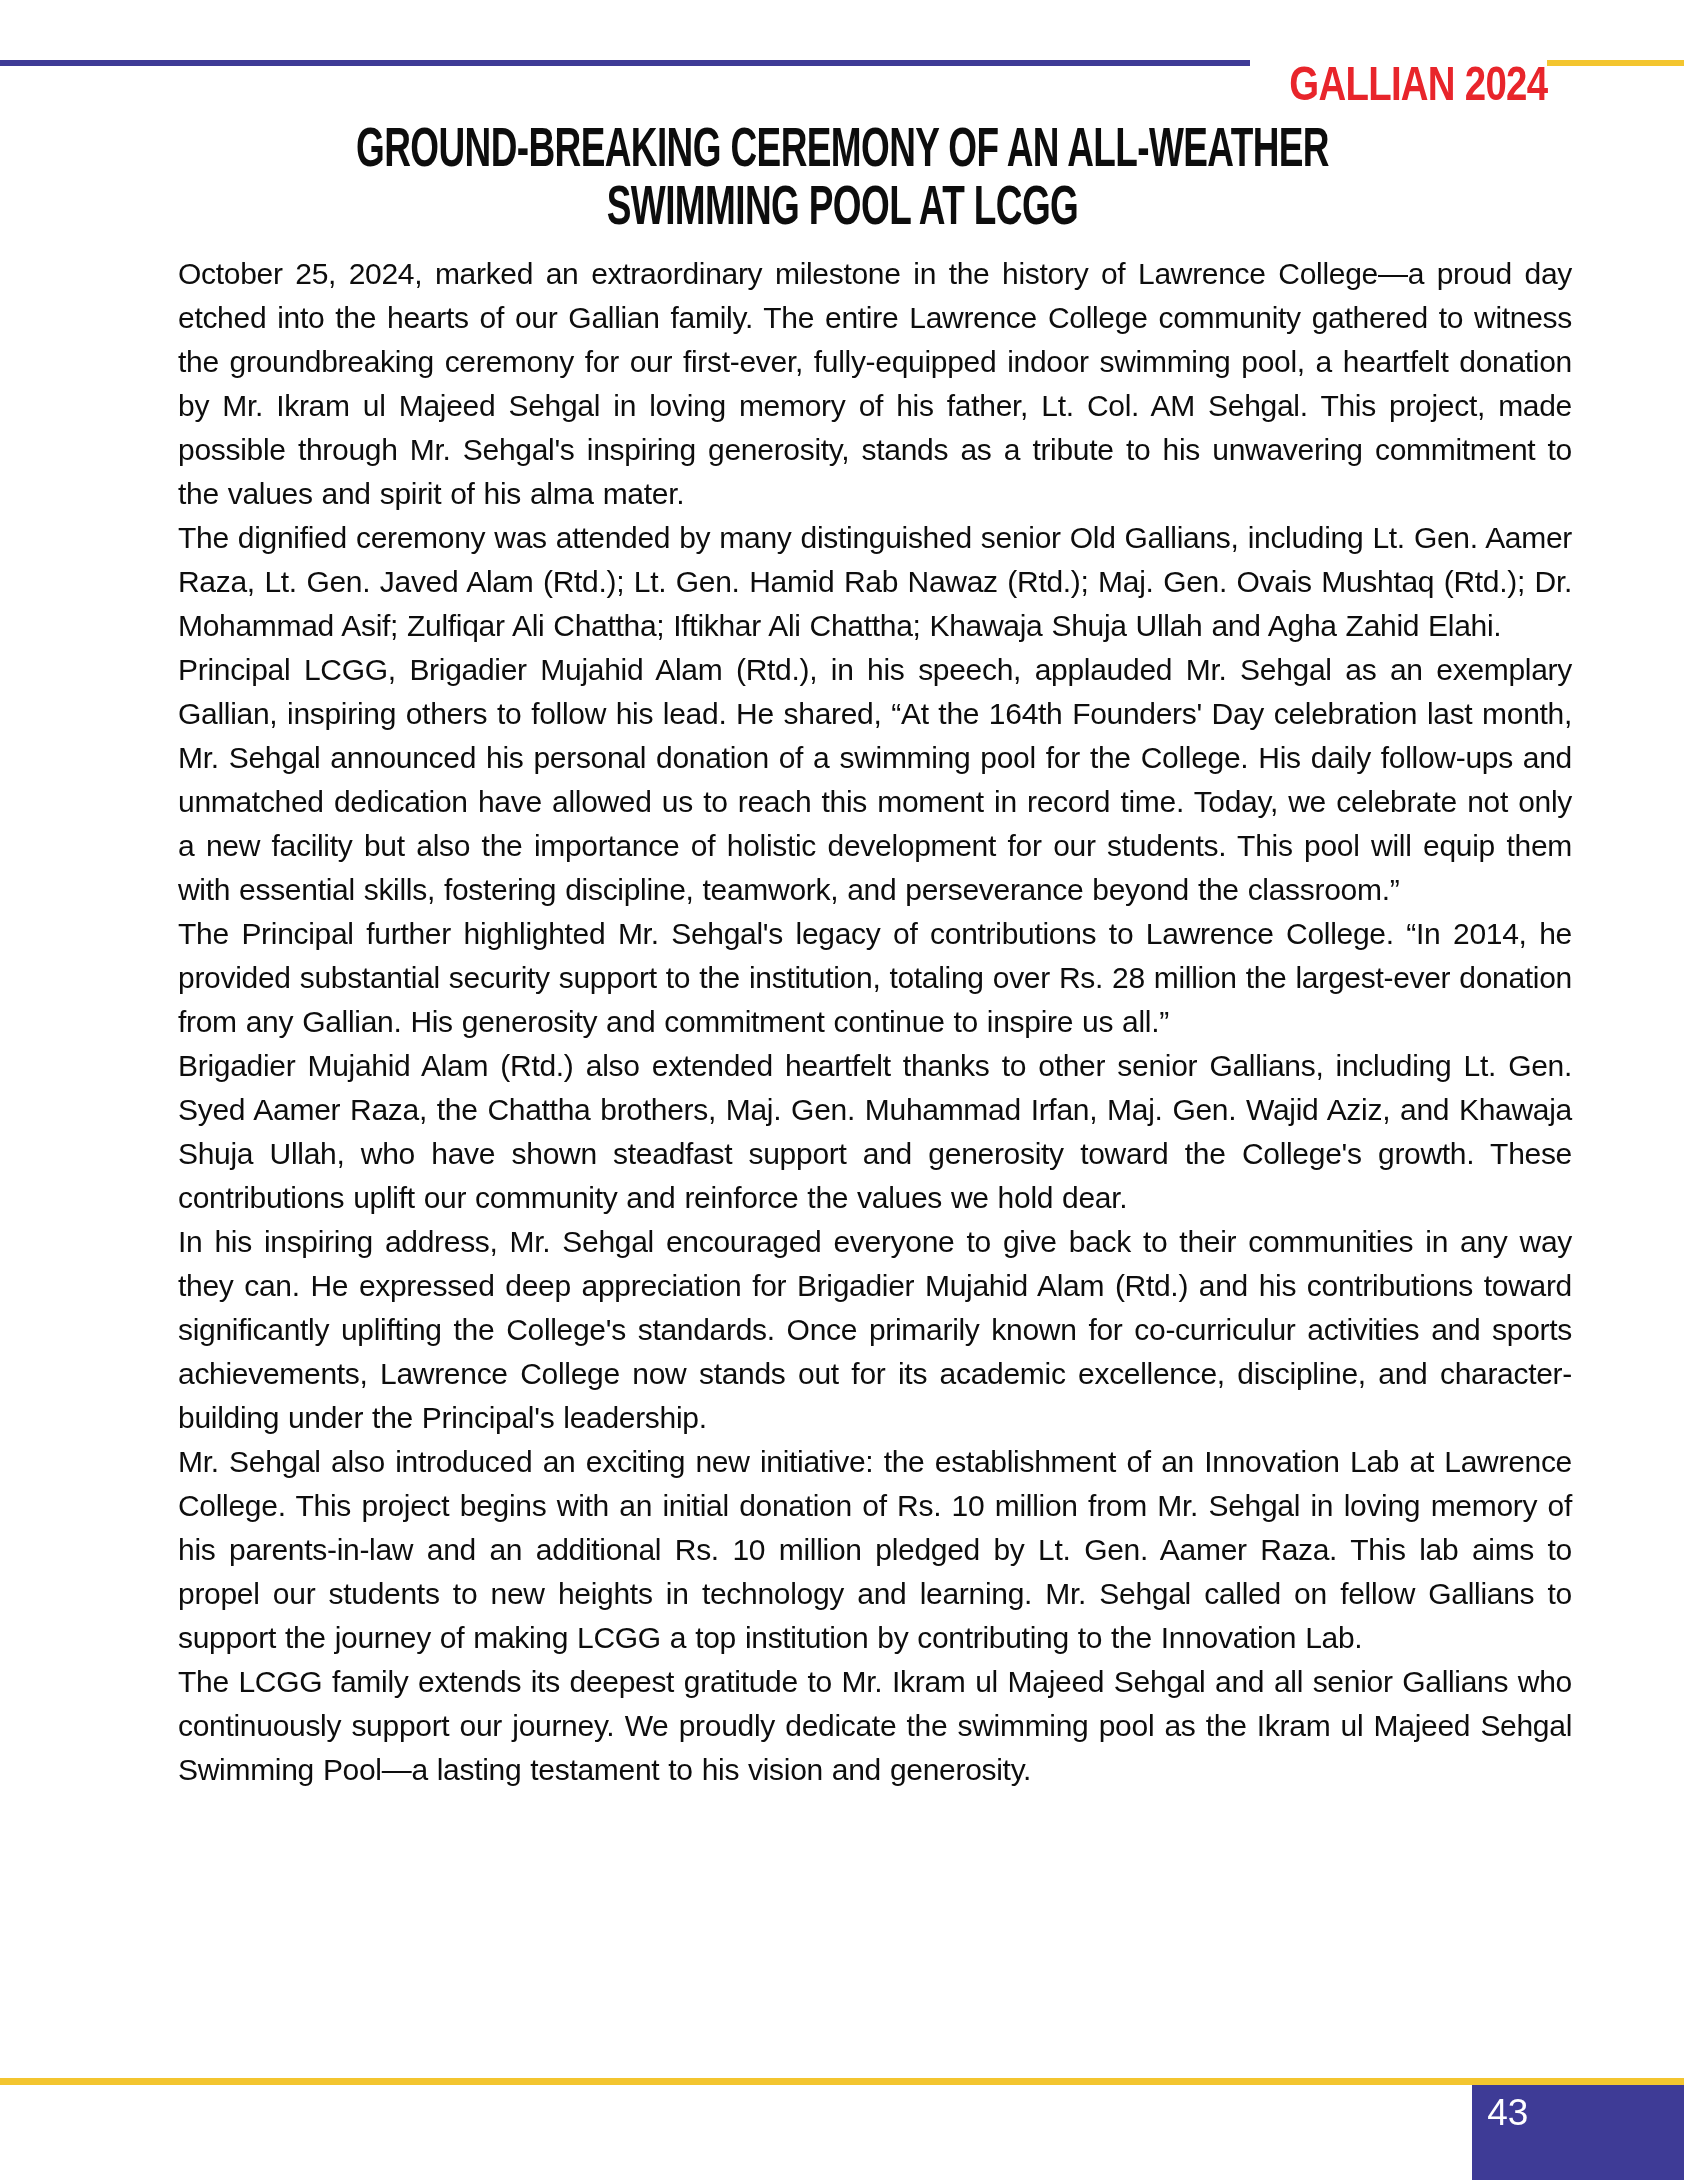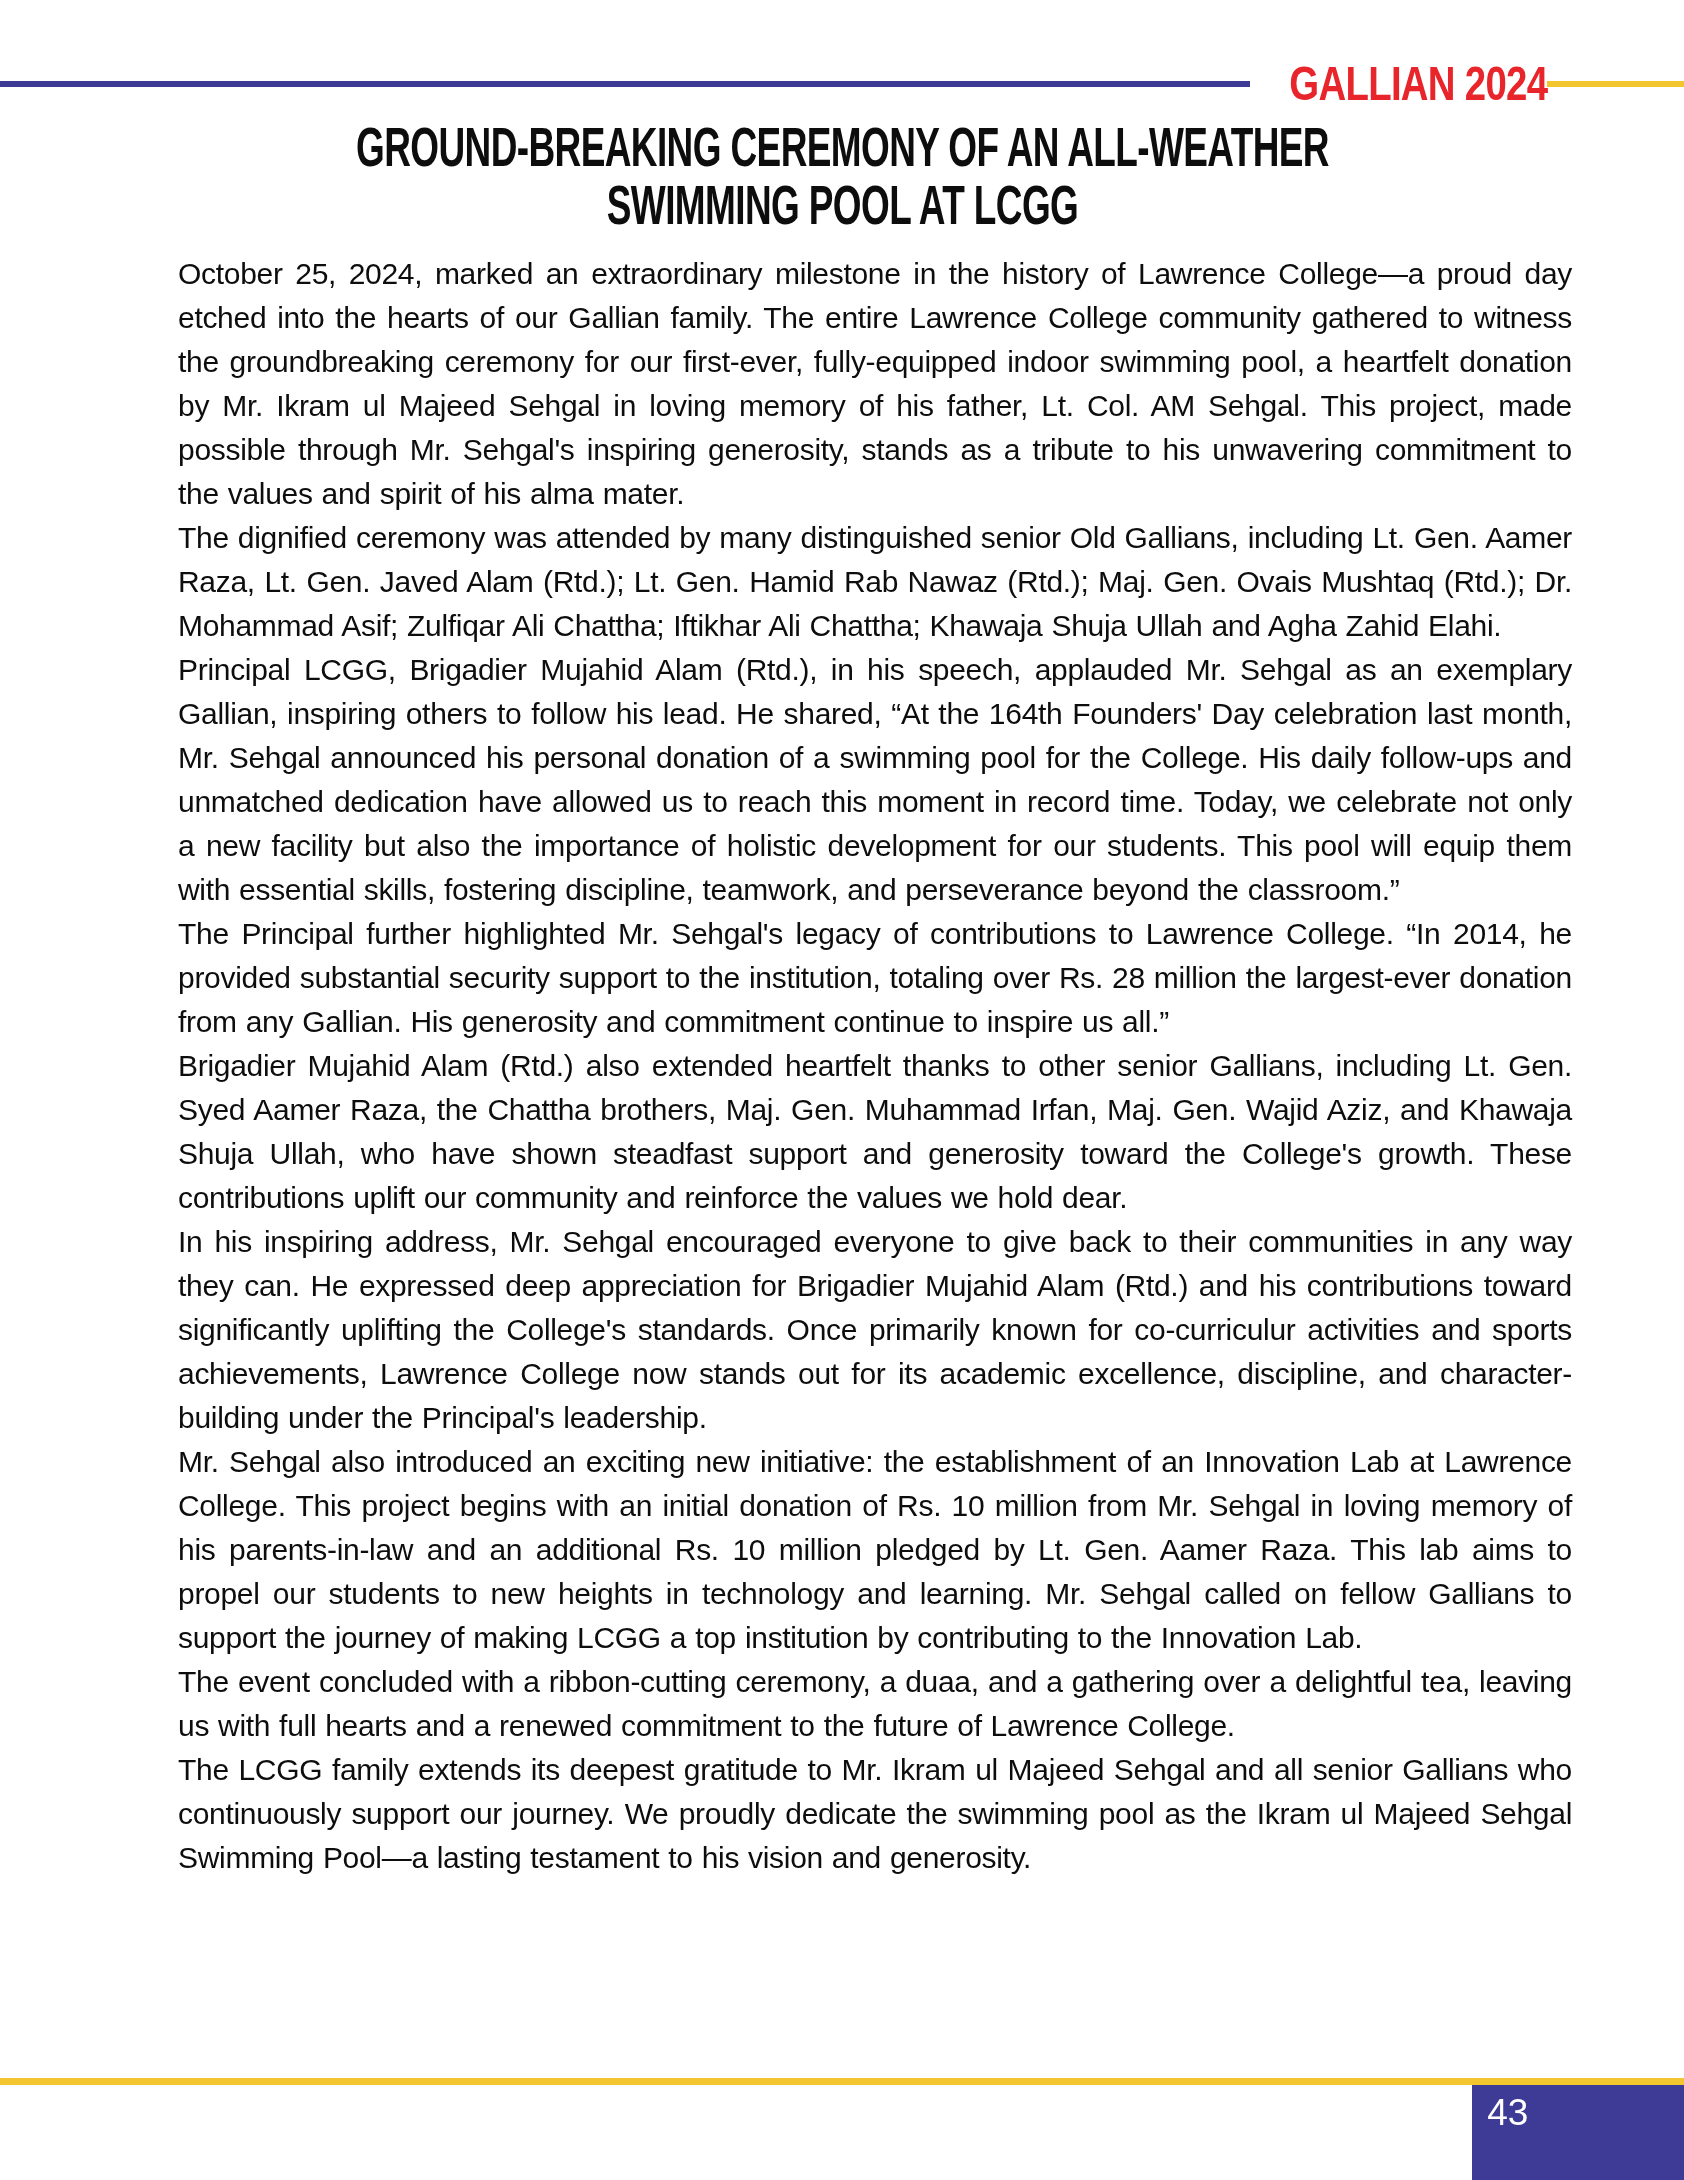--- a/index.html
+++ b/index.html
@@ -21,21 +21,20 @@
     font-family: "Liberation Sans", "DejaVu Sans", sans-serif;
     color: var(--ink, #111);
   }
 
   
   .header {
     position: absolute;
     top: 60px; left: 0; right: 0;
     height: 48px;
     display: flex;
-    align-items: center;
   }
   .rule { height: 6px; }
   .rule-blue  { width: 1250px; background: var(--accent_blue, #3E3B96); }
   .rule-yellow { flex: 1; background: var(--accent_yellow, #F3C52F); }
   .header-title {
     width: 283px;
     margin: 0 6.8px;
     text-align: center;
     white-space: nowrap;
     color: var(--accent_red, #E8252B);
@@ -123,21 +122,20 @@
   </h1>
 
   <div class="body">
     <p>October 25, 2024, marked an extraordinary milestone in the history of Lawrence College—a proud day etched into the hearts of our Gallian family. The entire Lawrence College community gathered to witness the groundbreaking ceremony for our first-ever, fully-equipped indoor swimming pool, a heartfelt donation by Mr. Ikram ul Majeed Sehgal in loving memory of his father, Lt. Col. AM Sehgal. This project, made possible through Mr. Sehgal's inspiring generosity, stands as a tribute to his unwavering commitment to the values and spirit of his alma mater.</p>
     <p>The dignified ceremony was attended by many distinguished senior Old Gallians, including Lt. Gen. Aamer Raza, Lt. Gen. Javed Alam (Rtd.); Lt. Gen. Hamid Rab Nawaz (Rtd.); Maj. Gen. Ovais Mushtaq (Rtd.); Dr. Mohammad Asif; Zulfiqar Ali Chattha; Iftikhar Ali Chattha; Khawaja Shuja Ullah and Agha Zahid Elahi.</p>
     <p>Principal LCGG, Brigadier Mujahid Alam (Rtd.), in his speech, applauded Mr. Sehgal as an exemplary Gallian, inspiring others to follow his lead. He shared, “At the 164th Founders' Day celebration last month, Mr. Sehgal announced his personal donation of a swimming pool for the College. His daily follow-ups and unmatched dedication have allowed us to reach this moment in record time. Today, we celebrate not only a new facility but also the importance of holistic development for our students. This pool will equip them with essential skills, fostering discipline, teamwork, and perseverance beyond the classroom.”</p>
     <p>The Principal further highlighted Mr. Sehgal's legacy of contributions to Lawrence College. “In 2014, he provided substantial security support to the institution, totaling over Rs. 28 million the largest-ever donation from any Gallian. His generosity and commitment continue to inspire us all.”</p>
     <p>Brigadier Mujahid Alam (Rtd.) also extended heartfelt thanks to other senior Gallians, including Lt. Gen. Syed Aamer Raza, the Chattha brothers, Maj. Gen. Muhammad Irfan, Maj. Gen. Wajid Aziz, and Khawaja Shuja Ullah, who have shown steadfast support and generosity toward the College's growth. These contributions uplift our community and reinforce the values we hold dear.</p>
     <p>In his inspiring address, Mr. Sehgal encouraged everyone to give back to their communities in any way they can. He expressed deep appreciation for Brigadier Mujahid Alam (Rtd.) and his contributions toward significantly uplifting the College's standards. Once primarily known for co-curriculur activities and sports achievements, Lawrence College now stands out for its academic excellence, discipline, and character-building under the Principal's leadership.</p>
     <p>Mr. Sehgal also introduced an exciting new initiative: the establishment of an Innovation Lab at Lawrence College. This project begins with an initial donation of Rs. 10 million from Mr. Sehgal in loving memory of his parents-in-law and an additional Rs. 10 million pledged by Lt. Gen. Aamer Raza. This lab aims to propel our students to new heights in technology and learning. Mr. Sehgal called on fellow Gallians to support the journey of making LCGG a top institution by contributing to the Innovation Lab.</p>
-    <p>The event concluded with a ribbon-cutting ceremony, a duaa, and a gathering over a delightful tea, leaving us with full hearts and a renewed commitment to the future of Lawrence College.</p>
     <p>The LCGG family extends its deepest gratitude to Mr. Ikram ul Majeed Sehgal and all senior Gallians who continuously support our journey. We proudly dedicate the swimming pool as the Ikram ul Majeed Sehgal Swimming Pool—a lasting testament to his vision and generosity.</p>
   </div>
 
   <div class="footer-rule"></div>
 
   <div class="page-number-box">
     <span>43</span>
   </div>
 
 </div>

